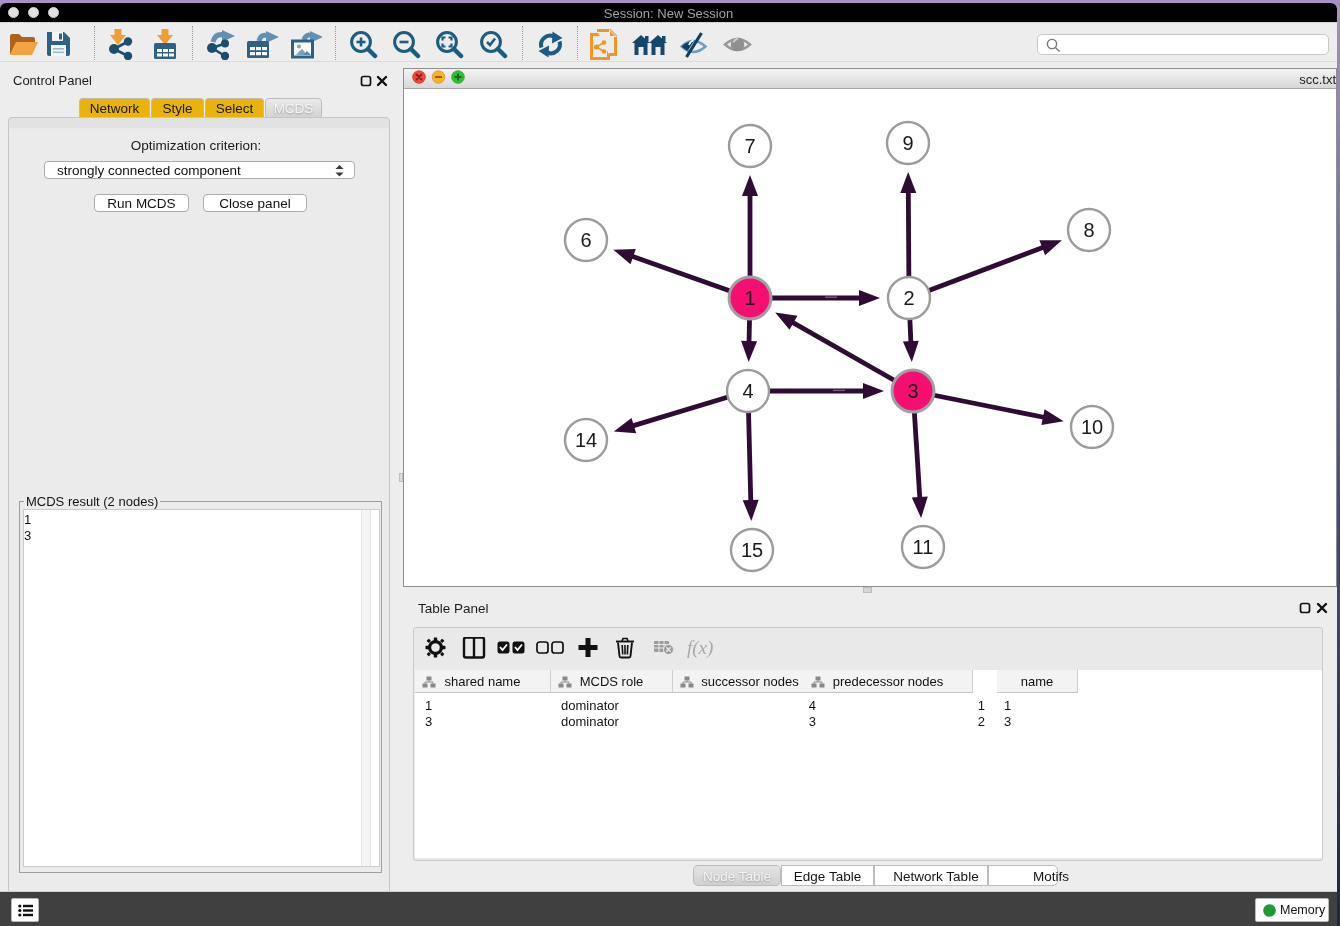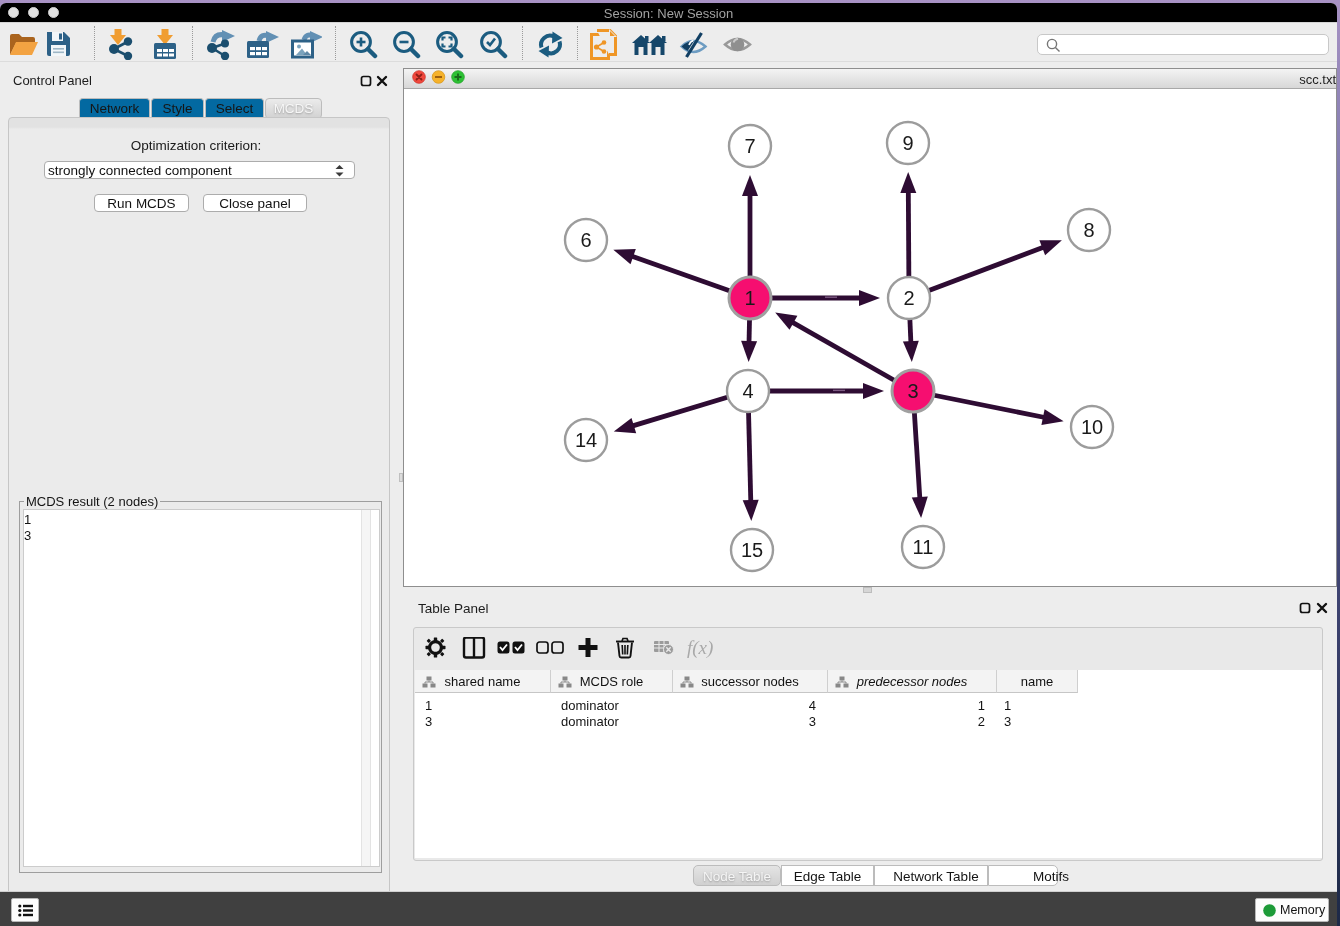--- a/index.html
+++ b/index.html
@@ -20,31 +20,31 @@
 #toolbar { position:absolute; left:0; top:20px; width:1337px; height:39px;
   background:#ededed; border-bottom:1px solid #dcdcdc; }
 .tbi { position:absolute; top:7px; }
 .tsep { position:absolute; top:3px; height:34px; width:0;
   border-left:1px dotted #9a9a9a; }
 #searchbox { position:absolute; left:1037px; top:11px; width:292px; height:21px;
   background:#fff; border:1px solid #c8c8c8; border-radius:5px; }
 
 #cpanel { position:absolute; left:0; top:59px; width:392px; height:829px; }
 #cpanel-head { position:absolute; left:13px; top:11px; font-size:13px; color:#1c1c1c; }
-.tab { position:absolute; top:36px; height:19px; background:#0369a1;
+.tab { position:absolute; top:36px; height:19px; background:#eab308;
   border:1px solid #bcbcbc; border-bottom:none; border-radius:4px 4px 0 0;
   font-size:13.5px; color:#161616; text-align:center; line-height:19px; }
 #tabpane { position:absolute; left:8px; top:55px; width:382px; height:820px;
   border:1px solid #c6c6c6; border-radius:4px;
   background:linear-gradient(180deg,#e2e2e2 0,#e2e2e2 9px,#ebebeb 11px,#ebebeb 100%); }
 #optlabel { position:absolute; left:0; top:76px; width:392px; text-align:center;
   font-size:13.5px; color:#1a1a1a; }
 #dropdown { position:absolute; left:44px; top:99px; width:311px; height:18px;
   background:#fff; border:1px solid #acacac; border-radius:4px;
-  font-size:13.5px; color:#111; line-height:17px; padding-left:3px; }
+  font-size:13.5px; color:#111; line-height:17px; padding-left:12px; }
 .btn { position:absolute; top:132px; height:18px; background:#fff;
   border:1px solid #acacac; border-radius:4px; font-size:13.5px; color:#111;
   text-align:center; line-height:17px; }
 #fieldset { position:absolute; left:19px; top:439px; width:363px; height:372px;
   border:1px solid #9e9e9e; }
 #fieldset-legend { position:absolute; left:4px; top:-8px; background:#ebebeb;
   padding:0 2px; font-size:13px; color:#141414; }
 #fieldset-inner { position:absolute; left:3px; top:7px; width:357px; height:358px;
   background:#fff; border:1px solid #cccccc; font-size:13px; color:#141414; }
 #fs-scroll { position:absolute; right:8px; top:0; width:10px; height:100%;
@@ -405,21 +405,21 @@
               <rect x="0.5" y="7.5" width="5" height="4" fill="#888"></rect>
               <rect x="8.5" y="7.5" width="5" height="4" fill="#888"></rect>
               <path d="M7 4.5 L7 6 M3 7.5 L3 6 L11 6 L11 7.5" stroke="#888" fill="none"></path>
             </svg>MCDS role</div>
         <div class="th" style="left:258px; width:155px;"><svg class="hicon" width="14" height="12">
               <rect x="4.5" y="0.5" width="5" height="4" fill="#888"></rect>
               <rect x="0.5" y="7.5" width="5" height="4" fill="#888"></rect>
               <rect x="8.5" y="7.5" width="5" height="4" fill="#888"></rect>
               <path d="M7 4.5 L7 6 M3 7.5 L3 6 L11 6 L11 7.5" stroke="#888" fill="none"></path>
             </svg>successor nodes</div>
-        <div class="th" style="left:413px; width:169px;font-style:italic;"><svg class="hicon" width="14" height="12">
+        <div class="th" style="left:389px; width:169px;"><svg class="hicon" width="14" height="12">
               <rect x="4.5" y="0.5" width="5" height="4" fill="#888"></rect>
               <rect x="0.5" y="7.5" width="5" height="4" fill="#888"></rect>
               <rect x="8.5" y="7.5" width="5" height="4" fill="#888"></rect>
               <path d="M7 4.5 L7 6 M3 7.5 L3 6 L11 6 L11 7.5" stroke="#888" fill="none"></path>
             </svg>predecessor nodes</div>
         <div class="th" style="left:582px; width:81px;">name</div>
         <div class="td" style="left:10px; top:28px;">1</div>
         <div class="td" style="left:146px; top:28px;">dominator</div>
         <div class="td" style="left:258px; top:28px; width:143px; text-align:right;">4</div>
         <div class="td" style="left:413px; top:28px; width:157px; text-align:right;">1</div>

